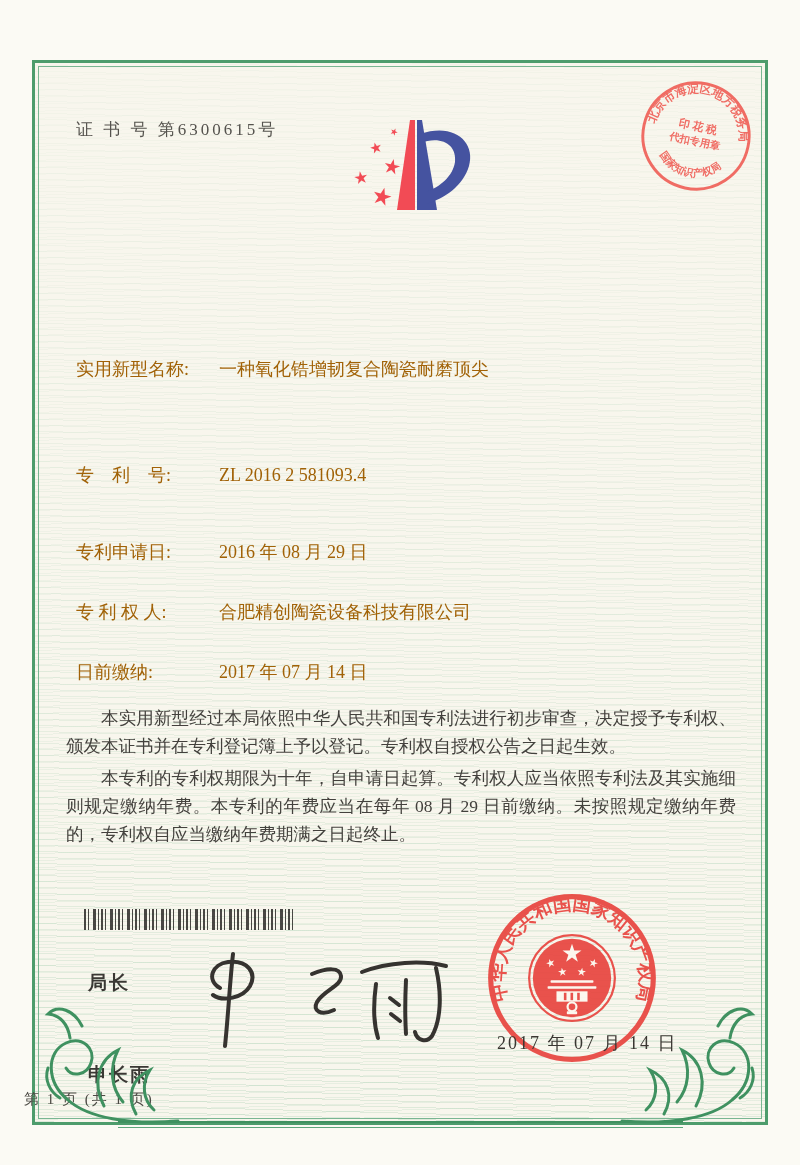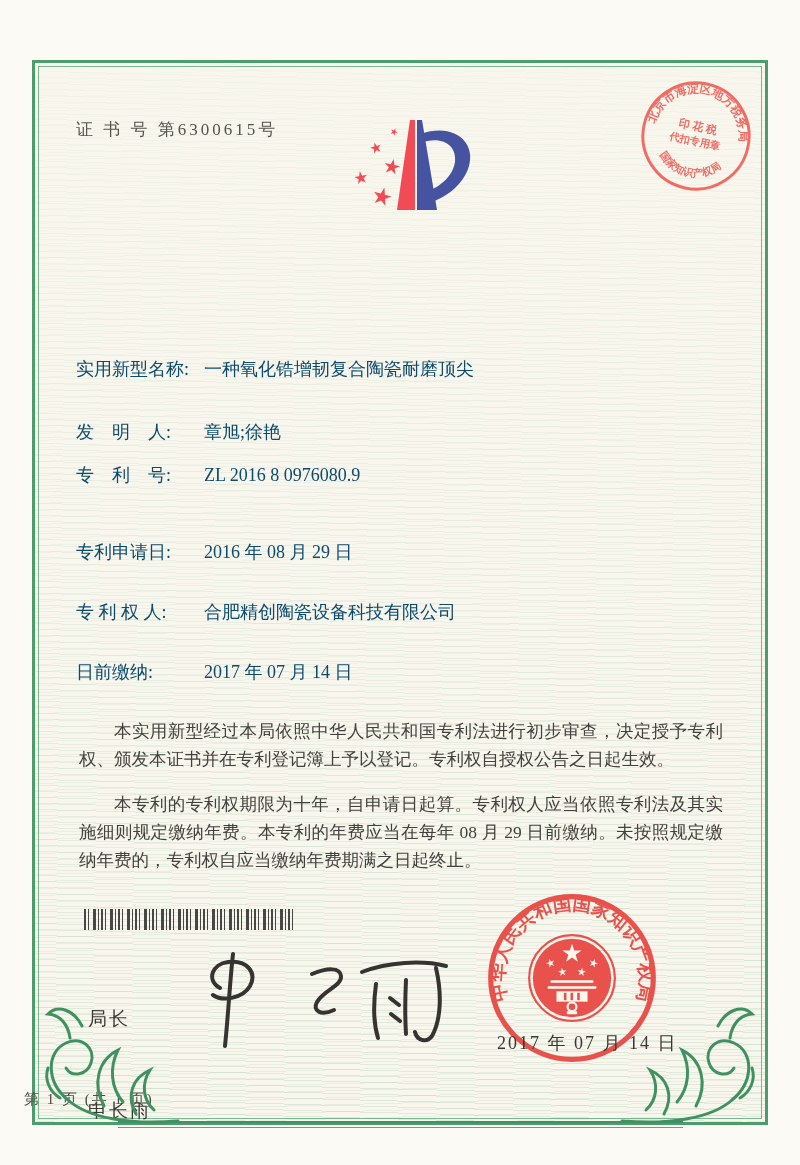--- a/index.html
+++ b/index.html
@@ -39,42 +39,42 @@
     position:absolute;left:637px;top:77px;width:118px;height:118px;
     transform:rotate(12deg);opacity:.88;
   }
   .title{
     position:absolute;left:0;top:234px;width:100%;
     text-align:center;font-size:45px;font-weight:bold;
     letter-spacing:9px;color:#2d2b28;
   }
   .field-row{
     position:absolute;left:76px;width:670px;display:flex;
-    font-size:18px;line-height:26px;color:#0c4a6e;
+    font-size:18px;line-height:26px;color:#a16207;
   }
   .field-row .flabel{flex:0 0 128px;white-space:pre;}
-  .field-row .fvalue{white-space:pre;}
+  .field-row .fvalue{white-space:pre;margin-left:15px;}
   .row0{top:356px}.row1{top:419px}.row2{top:462px}.row3{top:539px}.row4{top:599px}.row5{top:659px}
   .paras{
     position:absolute;left:62px;top:700px;width:678px;
     font-size:17.5px;line-height:28px;text-align:justify;color:#43413d;
   }
-  .paras p{margin:17px;text-indent:2em;}
+  .paras p{margin:4px;text-indent:2em;}
   .barcode{
     position:absolute;left:84px;top:909px;width:210px;height:21px;opacity:.82;
     background:repeating-linear-gradient(90deg,
       #23211f 0 2px, transparent 2px 4px,
       #23211f 4px 5px, transparent 5px 9px,
       #23211f 9px 12px, transparent 12px 14px,
       #23211f 14px 15px, transparent 15px 17px);
   }
   .director-label,.director-name{
     position:absolute;left:88px;
     font-family:"Liberation Sans","DejaVu Sans",sans-serif;
-    font-weight:400;font-size:19px;letter-spacing:2px;color:#3a3834;margin-top:36px;
+    font-weight:700;font-size:19px;letter-spacing:2px;color:#3a3834;
   }
   .director-label{top:970px}
   .director-name{top:1062px}
   .signature{position:absolute;left:190px;top:948px;width:270px;height:104px;}
   .main-seal{position:absolute;left:487px;top:893px;width:170px;height:170px;opacity:.92;}
   .seal-date{
     position:absolute;left:497px;top:1031px;z-index:5;
     font-size:18px;letter-spacing:2px;color:#3a3732;
   }
   .footer{
@@ -134,27 +134,23 @@
     <text font-size="14" fill="#ef5a52" font-weight="bold" text-anchor="middle">
       <textPath href="#taxArcBottom" startOffset="50%">国家知识产权局</textPath>
     </text>
   </svg>
 
 
   <div class="field-row row0">
     <span class="flabel">实用新型名称:</span>
     <span class="fvalue">一种氧化锆增韧复合陶瓷耐磨顶尖</span>
   </div>
-  <div class="field-row row1">
-    <span class="flabel">发　明　人:</span>
-    <span class="fvalue">章旭;徐艳</span>
-  </div>
   <div class="field-row row2">
     <span class="flabel">专　利　号:</span>
-    <span class="fvalue">ZL 2016 8 0976080.9</span>
+    <span class="fvalue">ZL 2016 2 581093.4</span>
   </div>
   <div class="field-row row3">
     <span class="flabel">专利申请日:</span>
     <span class="fvalue">2016 年 08 月 29 日</span>
   </div>
   <div class="field-row row4">
     <span class="flabel">专 利 权 人:</span>
     <span class="fvalue">合肥精创陶瓷设备科技有限公司</span>
   </div>
   <div class="field-row row5">

